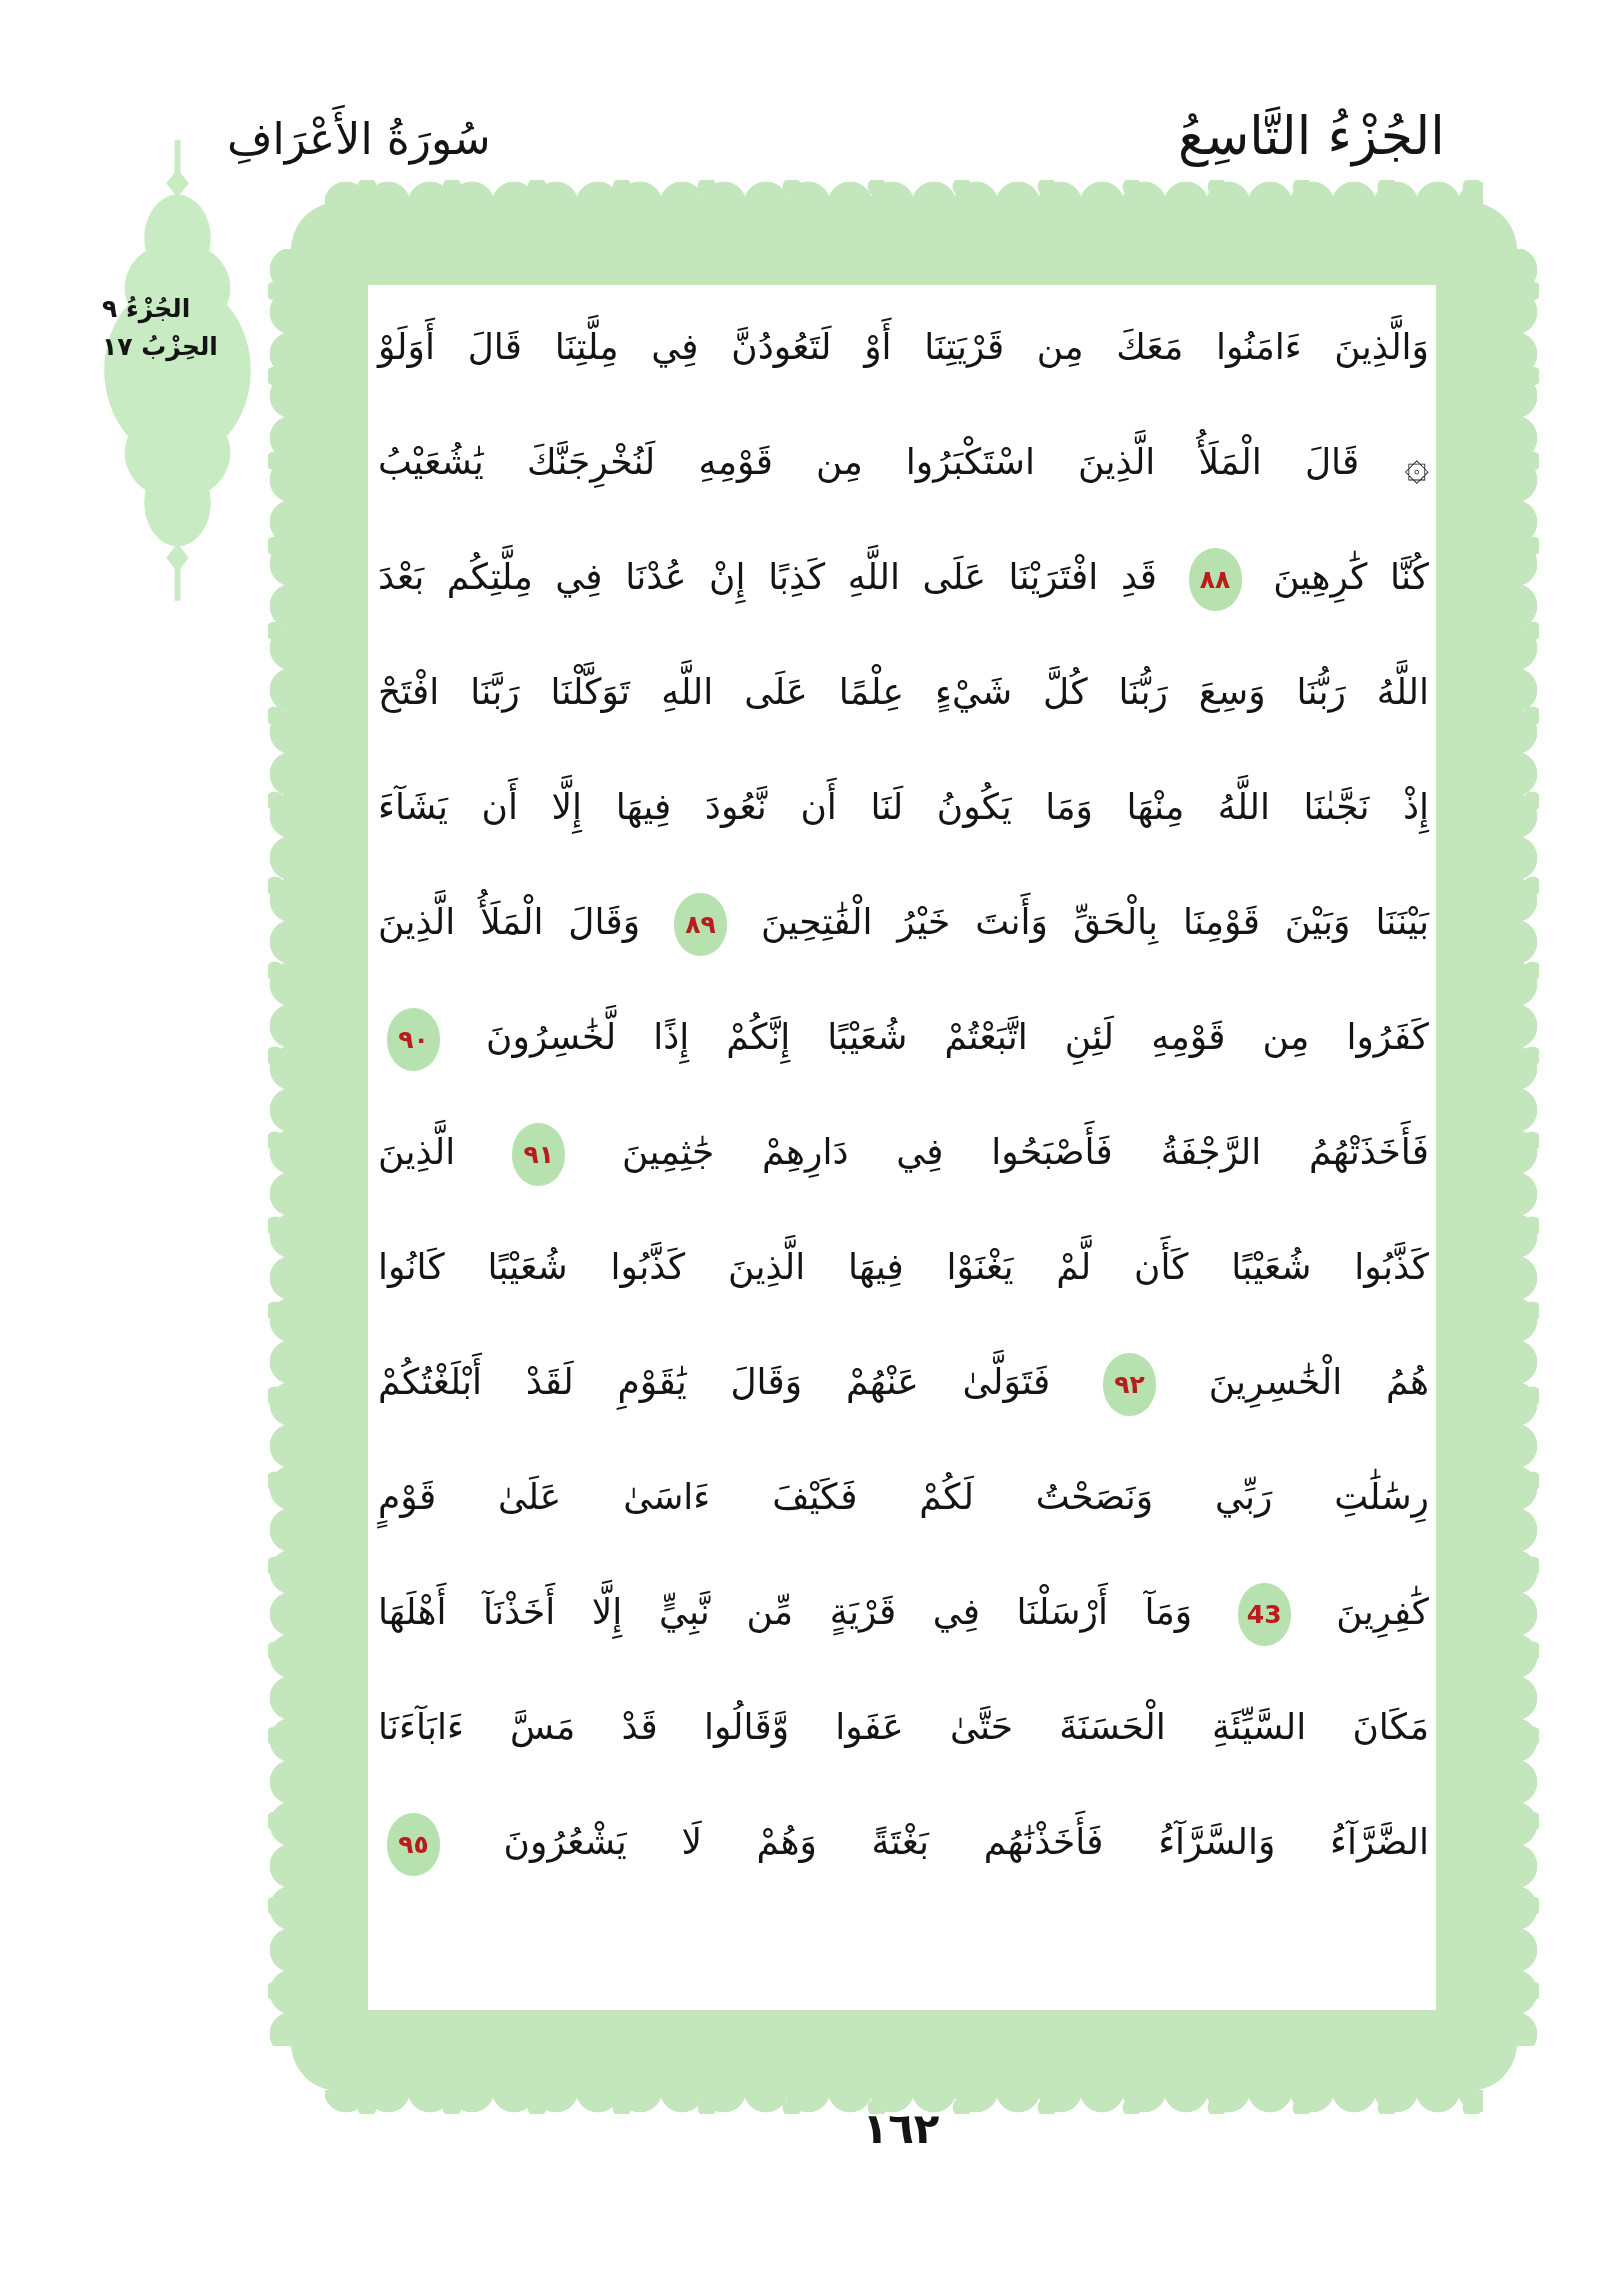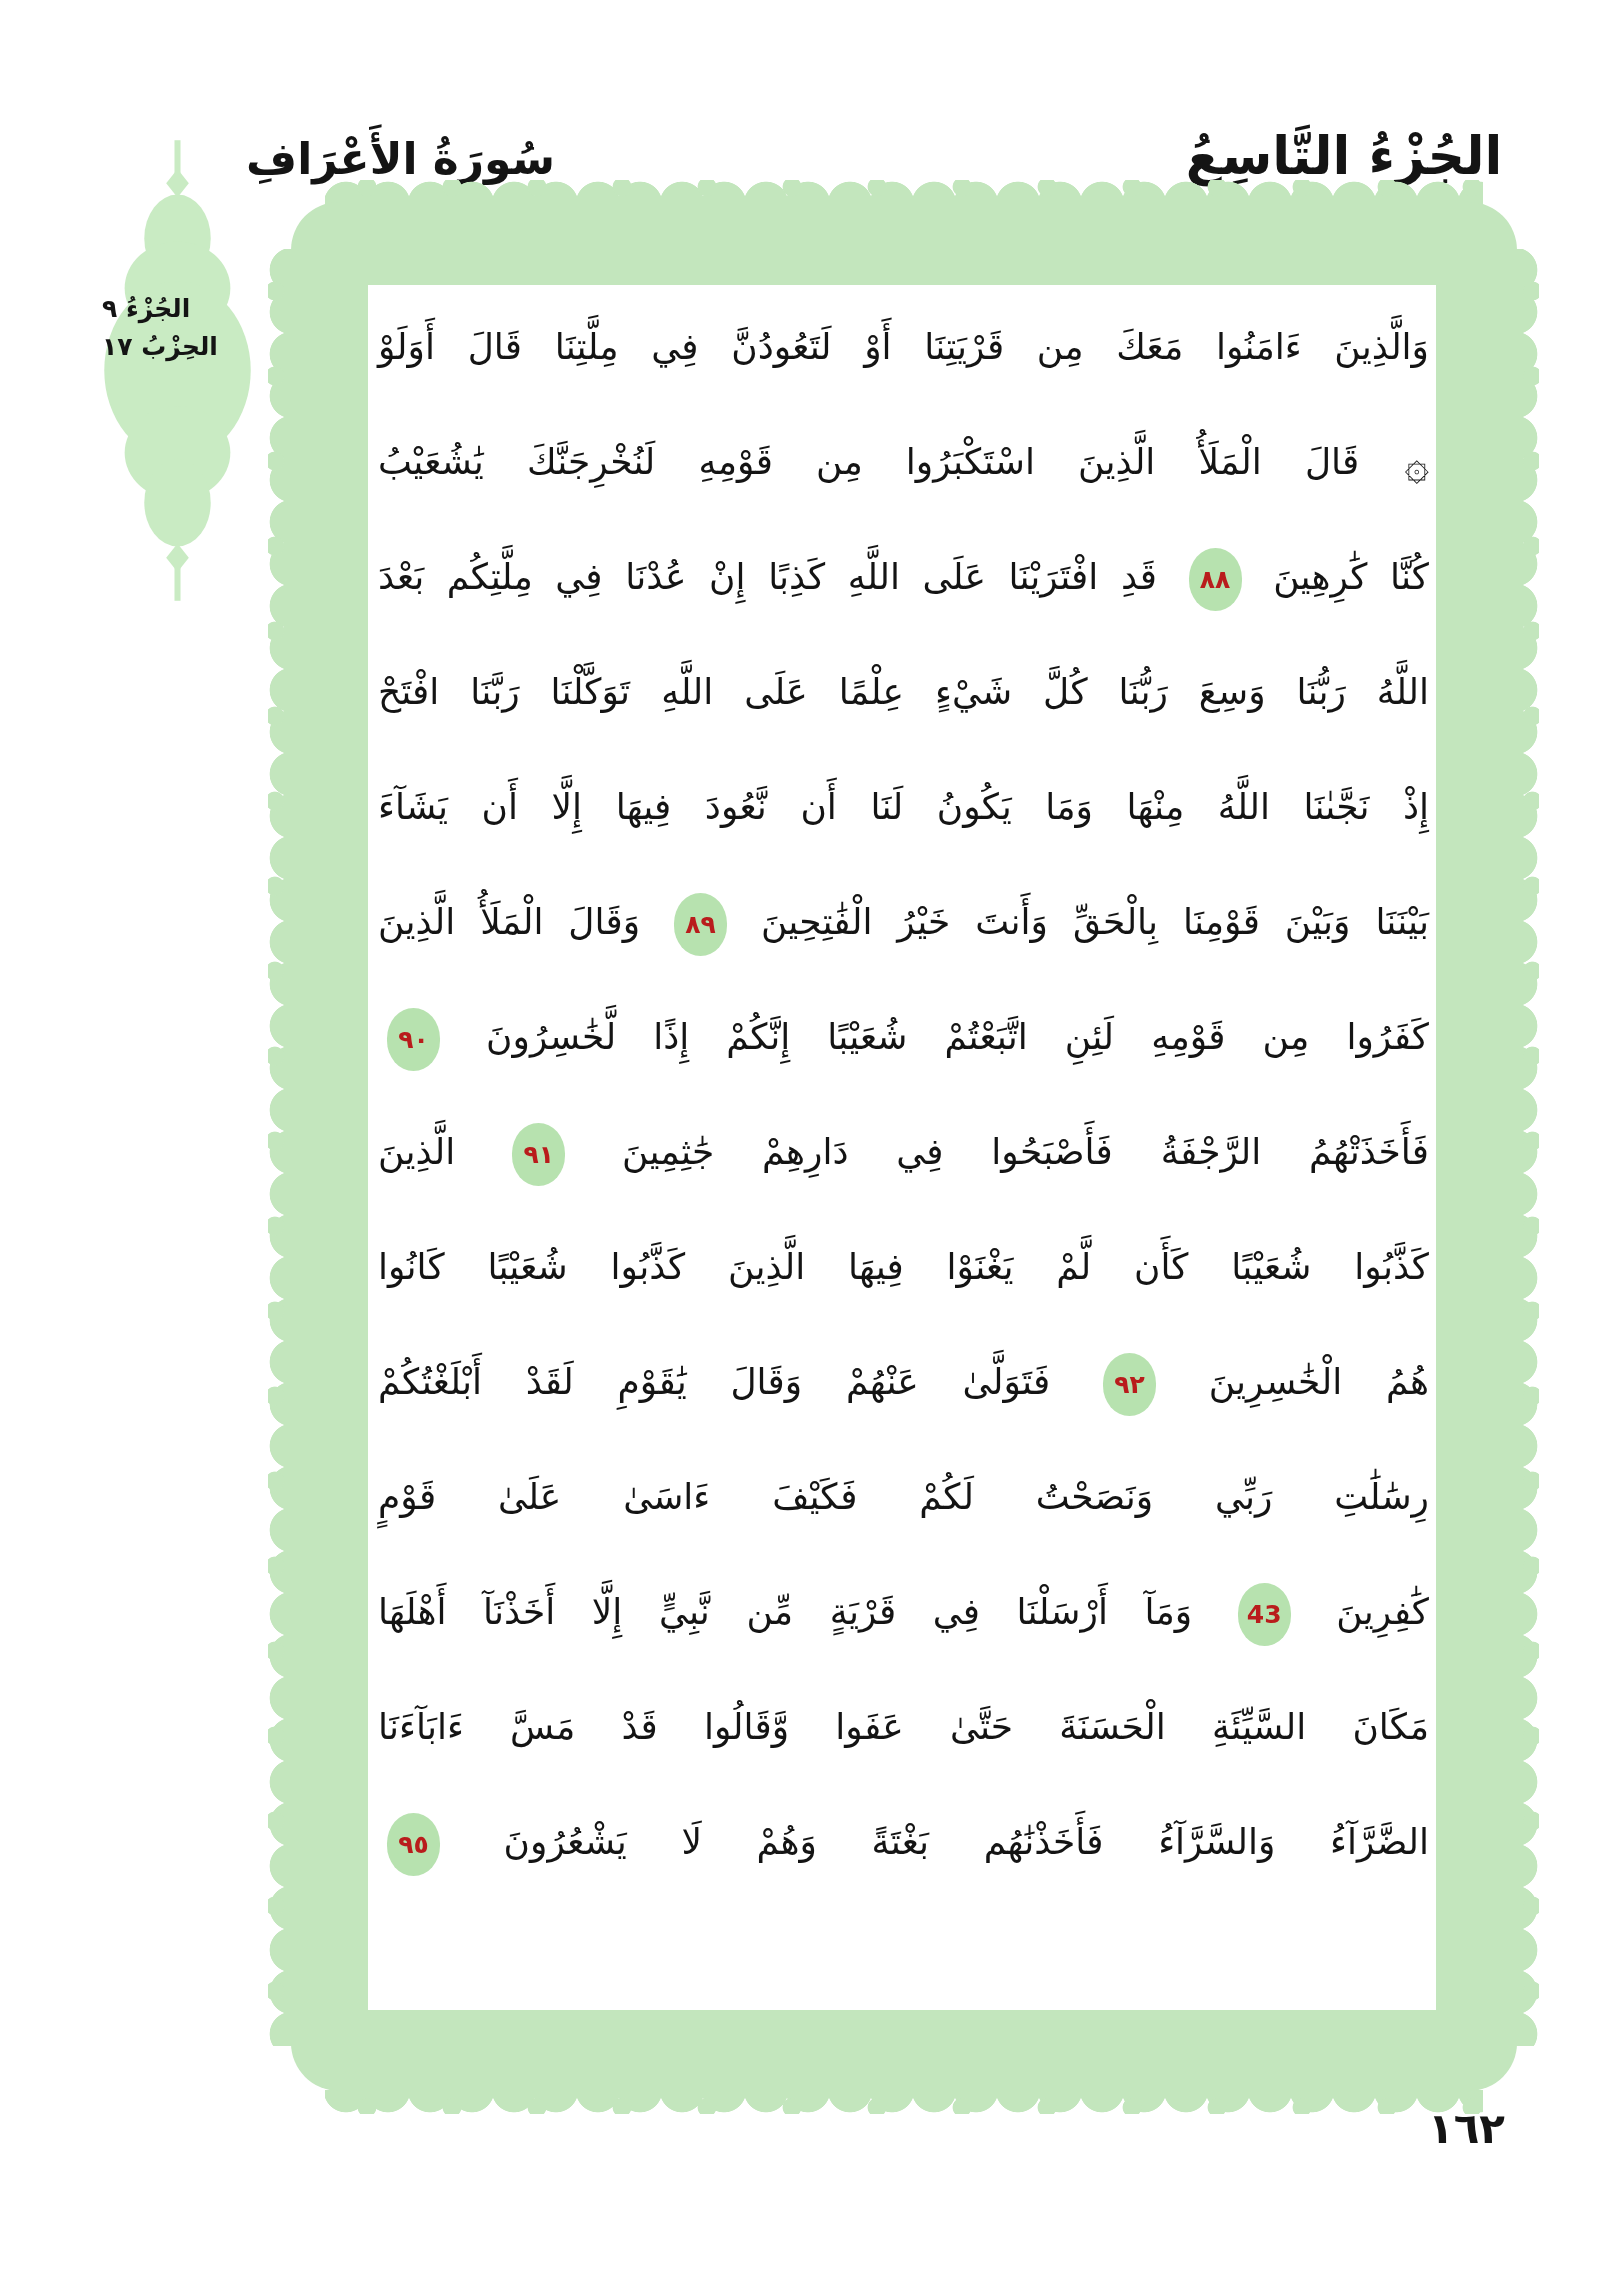--- a/index.html
+++ b/index.html
@@ -8,21 +8,21 @@
     --medallion-green:#c9ebc3;
     --ink:#141414;
   }
   *{margin:0;padding:0;box-sizing:border-box;}
   html,body{background:#ffffff;}
   body{
     width:1605px;height:2295px;position:relative;overflow:hidden;
     font-family:"DejaVu Sans",sans-serif;color:var(--ink);
   }
   
-  .hdr{position:absolute;text-align:center;font-weight:bold;white-space:nowrap;margin-top:20px;}
+  .hdr{position:absolute;text-align:left;font-weight:normal;white-space:nowrap;}
   .surah-hdr{left:227px;top:113px;width:347px;font-size:44px;}
   .juz-hdr{left:1178px;top:106px;width:332px;font-size:52px;}
   
   .frame-band{
     position:absolute;left:291px;top:202px;width:1226px;height:1889px;
     background:var(--frame-green);border-radius:48px;
   }
   .frame-inner{
     position:absolute;left:368px;top:285px;width:1068px;height:1725px;
     background:#ffffff;
@@ -67,22 +67,22 @@
   .rub{font-size:42px;vertical-align:middle;}
   .vbadge{
     display:inline-flex;align-items:center;justify-content:center;
     width:53px;height:63px;border-radius:52% 52% 52% 52% / 50% 50% 50% 50%;
     background:var(--badge-green);
     font-size:25px;font-weight:bold;color:#b91c1c;
     vertical-align:middle;margin:0 9px;line-height:normal;
   }
   
   .pagenum{
-    position:absolute;left:279px;top:2104px;width:1226px;
-    font-size:42px;font-weight:bold;
+    position:absolute;left:288px;top:2104px;width:1226px;
+    text-align:center;font-size:42px;font-weight:bold;
   }
 </style>
 </head>
 <body>
 
 <div class="hdr surah-hdr">سُورَةُ الأَعْرَافِ</div>
 <div class="hdr juz-hdr">الجُزْءُ التَّاسِعُ</div>
 
 <div class="sc sc-t"></div>
 <div class="sc sc-b"></div>

